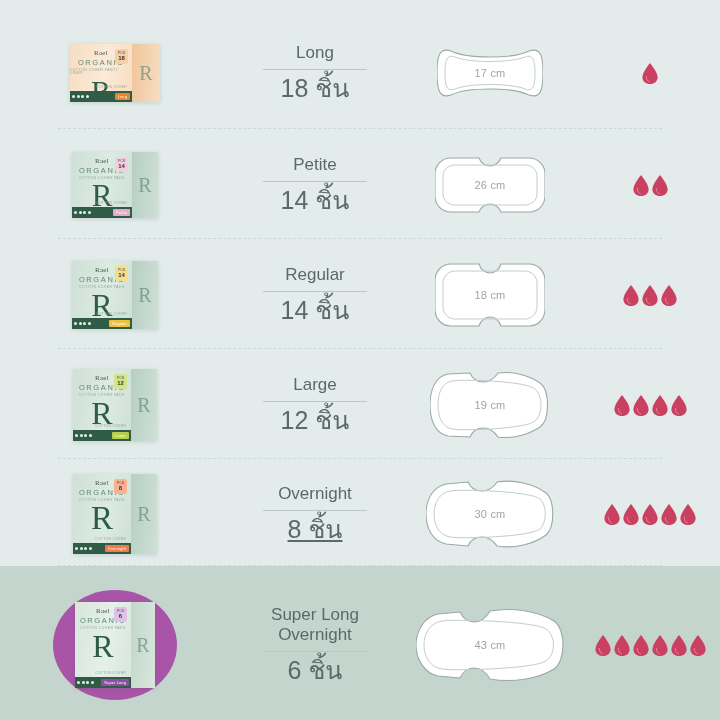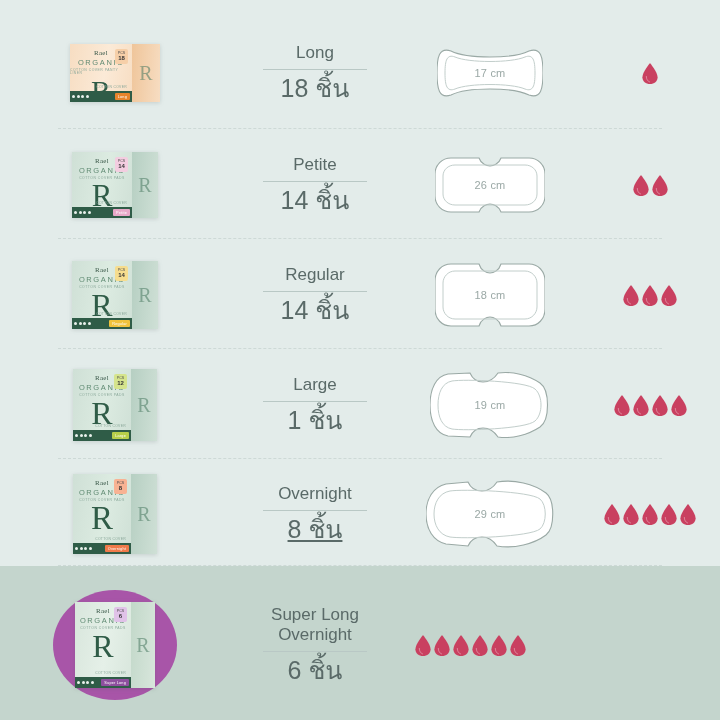--- a/index.html
+++ b/index.html
@@ -454,21 +454,21 @@
             </div>
             <div class="box-side" style="width: 26px; height: 72px; background: linear-gradient(95deg, rgb(182, 207, 194) 0%, rgb(207, 224, 214) 100%);">
               <div class="side-r">R</div>
             </div>
           </div>
         </div>
       </div>
       <div class="col-name">
         <div class="name-label" style="color: rgb(90, 106, 104);">Large</div>
         <div class="name-rule"></div>
-        <div class="count-label" style="color: rgb(90, 106, 104);">1 ชิ้น</div>
+        <div class="count-label" style="color: rgb(90, 106, 104);">12 ชิ้น</div>
       </div>
       <div class="col-pad">
         <div class="pad-holder">
           <svg width="120" height="72" viewBox="0 0 120 72" class="pad-svg">
             <path d="M18,5 L40,4 C43,11 49,13 53,13 C58,13 64,10 68,4 C82,2 98,6 110,14 C120,21 120,51 110,58 C98,66 82,70 68,68 C64,62 58,59 53,59 C49,59 43,61 40,68 L18,67 C6,65 0,52 0,36 C0,20 6,7 18,5 Z" class="pad-outer" stroke="#9aa9a5" fill="#ffffff"></path>
             <path d="M22,12 C34,10 96,12 105,20 C113,27 113,45 105,52 C96,60 34,62 22,60 C12,58 8,48 8,36 C8,24 12,14 22,12 Z" class="pad-inner"></path>
           </svg>
           <div class="pad-size">19 cm</div>
         </div>
       </div>
@@ -525,21 +525,21 @@
         <div class="name-label" style="color: rgb(90, 106, 104);">Overnight</div>
         <div class="name-rule"></div>
         <div class="count-label" style="color: rgb(90, 106, 104); text-decoration: underline;">8 ชิ้น</div>
       </div>
       <div class="col-pad">
         <div class="pad-holder">
           <svg width="128" height="72" viewBox="0 0 128 72" class="pad-svg">
             <path d="M20,6 L42,4 C45,11 51,13 56,13 C61,13 67,10 71,4 C88,1 108,6 120,15 C129,22 129,50 120,57 C108,66 88,71 71,68 C67,62 61,59 56,59 C51,59 45,61 42,68 L20,66 C7,63 0,51 0,36 C0,21 7,9 20,6 Z" class="pad-outer" stroke="#9aa9a5" fill="#ffffff"></path>
             <path d="M24,13 C36,11 104,13 114,21 C121,27 121,45 114,51 C104,59 36,61 24,59 C13,57 8,47 8,36 C8,25 13,15 24,13 Z" class="pad-inner"></path>
           </svg>
-          <div class="pad-size">29 cm</div>
+          <div class="pad-size">30 cm</div>
         </div>
       </div>
       <div class="col-drops">
         <svg width="16" height="21" viewBox="0 0 16 21" class="drop">
           <path d="M8 0 C8 0 15.6 9.2 15.6 14.2 C15.6 18.3 12.2 21 8 21 C3.8 21 0.4 18.3 0.4 14.2 C0.4 9.2 8 0 8 0 Z" fill="#c94060"></path>
           <path d="M4.3 13.4 C4.3 16.2 5.6 18.2 7.6 19.0" fill="none" stroke="rgba(255,255,255,0.35)" stroke-width="1" stroke-linecap="round"></path>
         </svg>
         <svg width="16" height="21" viewBox="0 0 16 21" class="drop">
           <path d="M8 0 C8 0 15.6 9.2 15.6 14.2 C15.6 18.3 12.2 21 8 21 C3.8 21 0.4 18.3 0.4 14.2 C0.4 9.2 8 0 8 0 Z" fill="#c94060"></path>
           <path d="M4.3 13.4 C4.3 16.2 5.6 18.2 7.6 19.0" fill="none" stroke="rgba(255,255,255,0.35)" stroke-width="1" stroke-linecap="round"></path>
@@ -588,20 +588,29 @@
             </div>
           </div>
         </div>
       </div>
       <div class="col-name">
         <div class="name-label" style="color: rgb(90, 106, 104);">Super Long
 Overnight</div>
         <div class="name-rule"></div>
         <div class="count-label" style="color: rgb(90, 106, 104);">6 ชิ้น</div>
       </div>
+      <div class="col-pad">
+        <div class="pad-holder">
+          <svg width="148" height="76" viewBox="0 0 148 76" class="pad-svg">
+            <path d="M22,7 L44,5 C47,12 53,15 58,15 C64,15 70,11 74,4 C96,0 122,4 138,14 C150,22 150,54 138,62 C122,72 96,76 74,72 C70,65 64,61 58,61 C53,61 47,64 44,71 L22,69 C8,66 0,52 0,38 C0,24 8,10 22,7 Z" class="pad-outer" stroke="#9aa9a5" fill="#ffffff"></path>
+            <path d="M26,14 C38,12 118,14 130,22 C140,29 140,47 130,54 C118,62 38,64 26,62 C14,60 8,50 8,38 C8,26 14,16 26,14 Z" class="pad-inner"></path>
+          </svg>
+          <div class="pad-size">43 cm</div>
+        </div>
+      </div>
       <div class="col-drops">
         <svg width="16" height="21" viewBox="0 0 16 21" class="drop">
           <path d="M8 0 C8 0 15.6 9.2 15.6 14.2 C15.6 18.3 12.2 21 8 21 C3.8 21 0.4 18.3 0.4 14.2 C0.4 9.2 8 0 8 0 Z" fill="#c94060"></path>
           <path d="M4.3 13.4 C4.3 16.2 5.6 18.2 7.6 19.0" fill="none" stroke="rgba(255,255,255,0.35)" stroke-width="1" stroke-linecap="round"></path>
         </svg>
         <svg width="16" height="21" viewBox="0 0 16 21" class="drop">
           <path d="M8 0 C8 0 15.6 9.2 15.6 14.2 C15.6 18.3 12.2 21 8 21 C3.8 21 0.4 18.3 0.4 14.2 C0.4 9.2 8 0 8 0 Z" fill="#c94060"></path>
           <path d="M4.3 13.4 C4.3 16.2 5.6 18.2 7.6 19.0" fill="none" stroke="rgba(255,255,255,0.35)" stroke-width="1" stroke-linecap="round"></path>
         </svg>
         <svg width="16" height="21" viewBox="0 0 16 21" class="drop">

